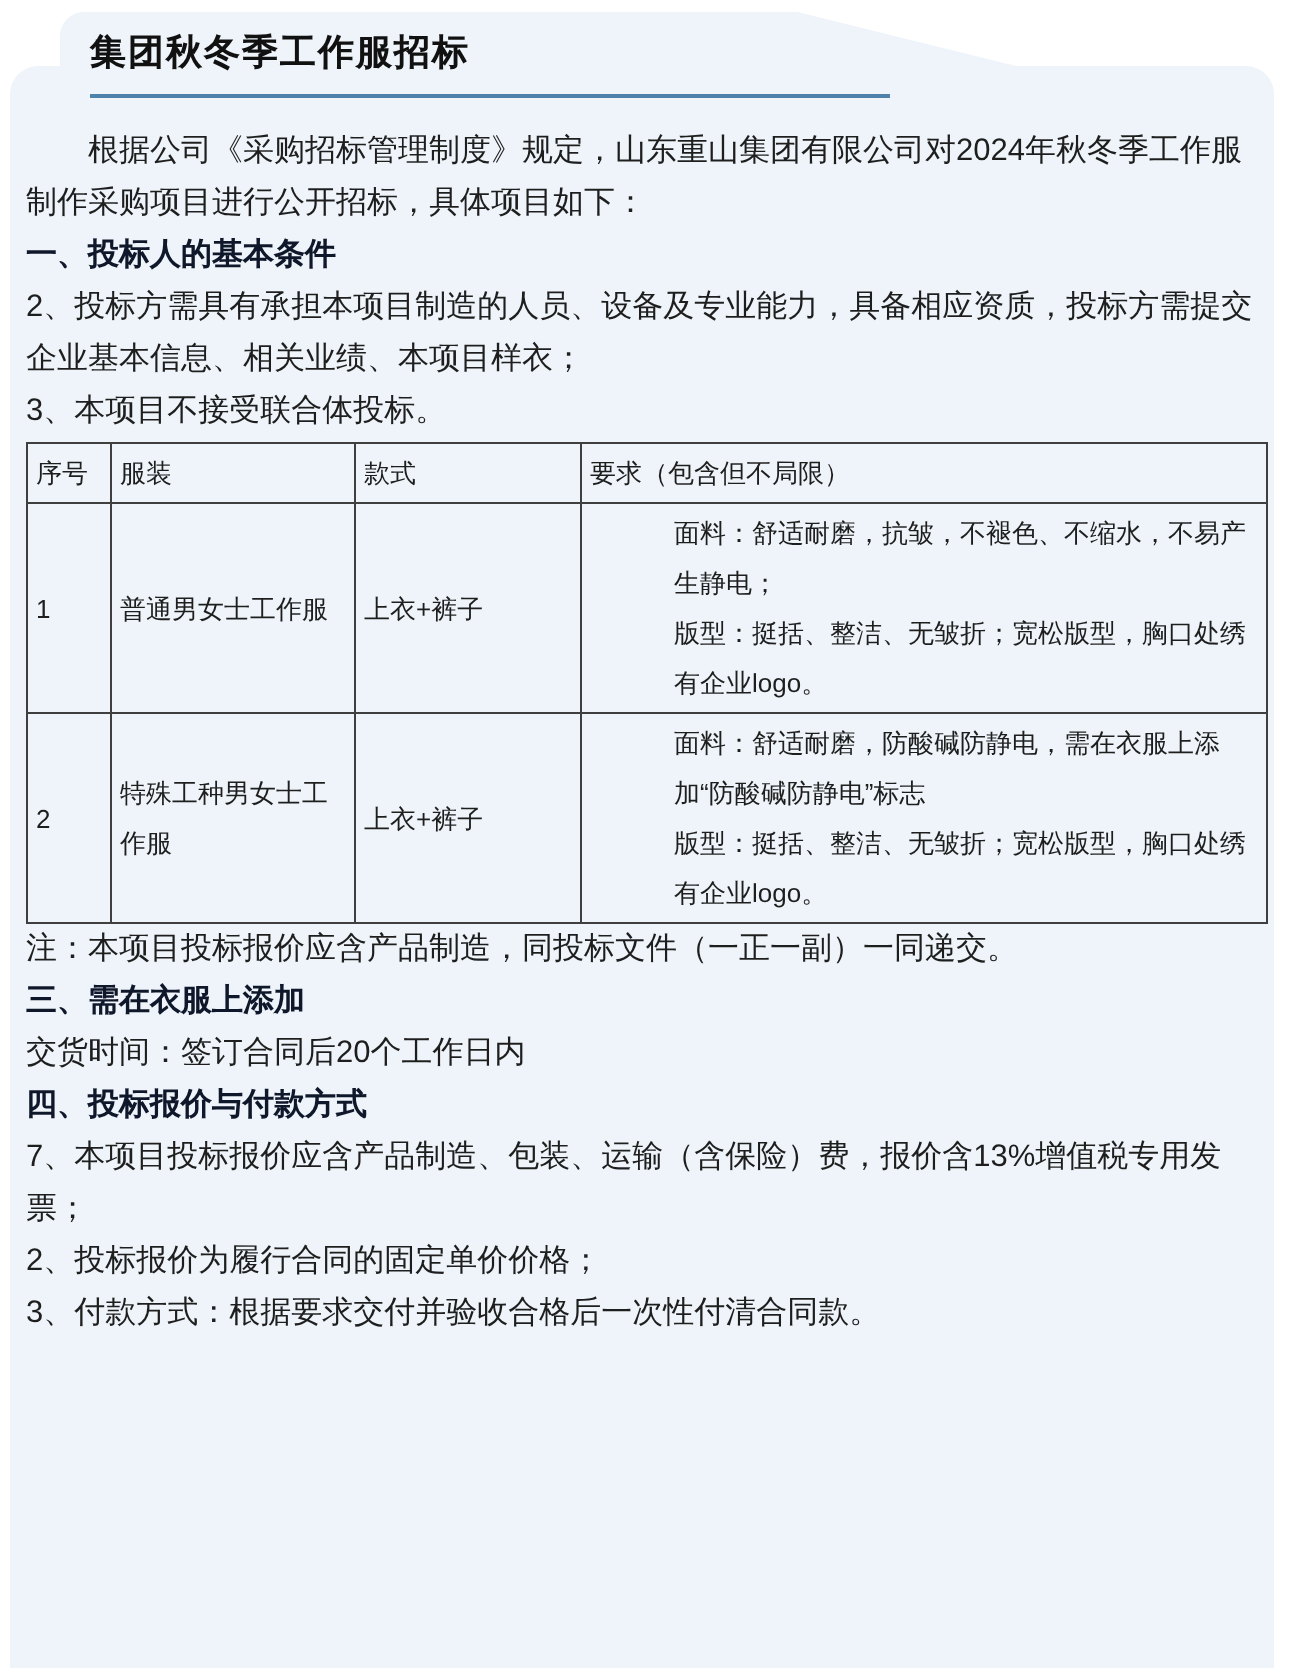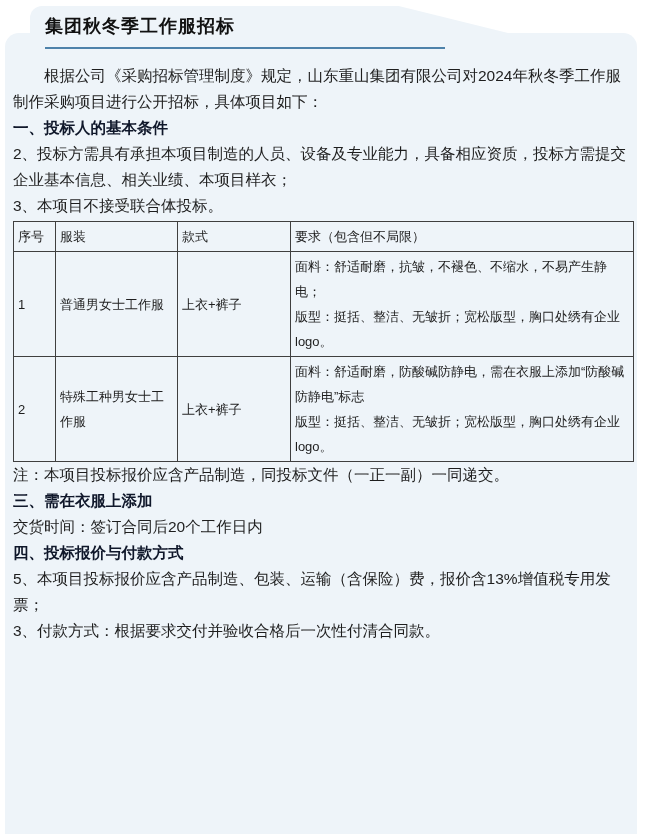--- a/index.html
+++ b/index.html
@@ -78,21 +78,21 @@
     padding: 2px 4px;
     vertical-align: middle;
     text-align: left;
     line-height: 25px;
   }
   table.spec th { height: 30px; }
   col.c-no { width: 42px; }
   col.c-cloth { width: 122px; }
   col.c-style { width: 113px; }
   td.req { vertical-align: top; }
-  td.req .req-para { line-height: 25px; }
+  td.req .req-para { line-height: 25px; margin-left: 42px; }
   .u { text-underline-offset: 2px; }
 </style>
 </head>
 <body>
 
 <div class="page">
   <div class="main-card"></div>
   <div class="title-tab"></div>
 
   <div class="doc-title">集团秋冬季工作服招标</div>
@@ -141,17 +141,18 @@
       </tr>
     </tbody>
       </table>
 
     <p>注：本项目投标报价应含产品制造，同投标文件（一正一副）一同递交。</p>
 
     <p class="sec-heading">三、需在衣服上添加</p>
     <p>交货时间：签订合同后20个工作日内</p>
 
     <p class="sec-heading">四、投标报价与付款方式</p>
-    <p>5、本项目投标报价应含产品制造、包装、运输（含保险）费，报价含13%增值税专用发票；</p>
+    <p>7、本项目投标报价应含产品制造、包装、运输（含保险）费，报价含13%增值税专用发票；</p>
+    <p>2、投标报价为履行合同的固定单价价格；</p>
     <p>3、付款方式：根据要求交付并验收合格后一次性付清合同款。</p>
 
   </div>
 </div>
 
 </body></html>

